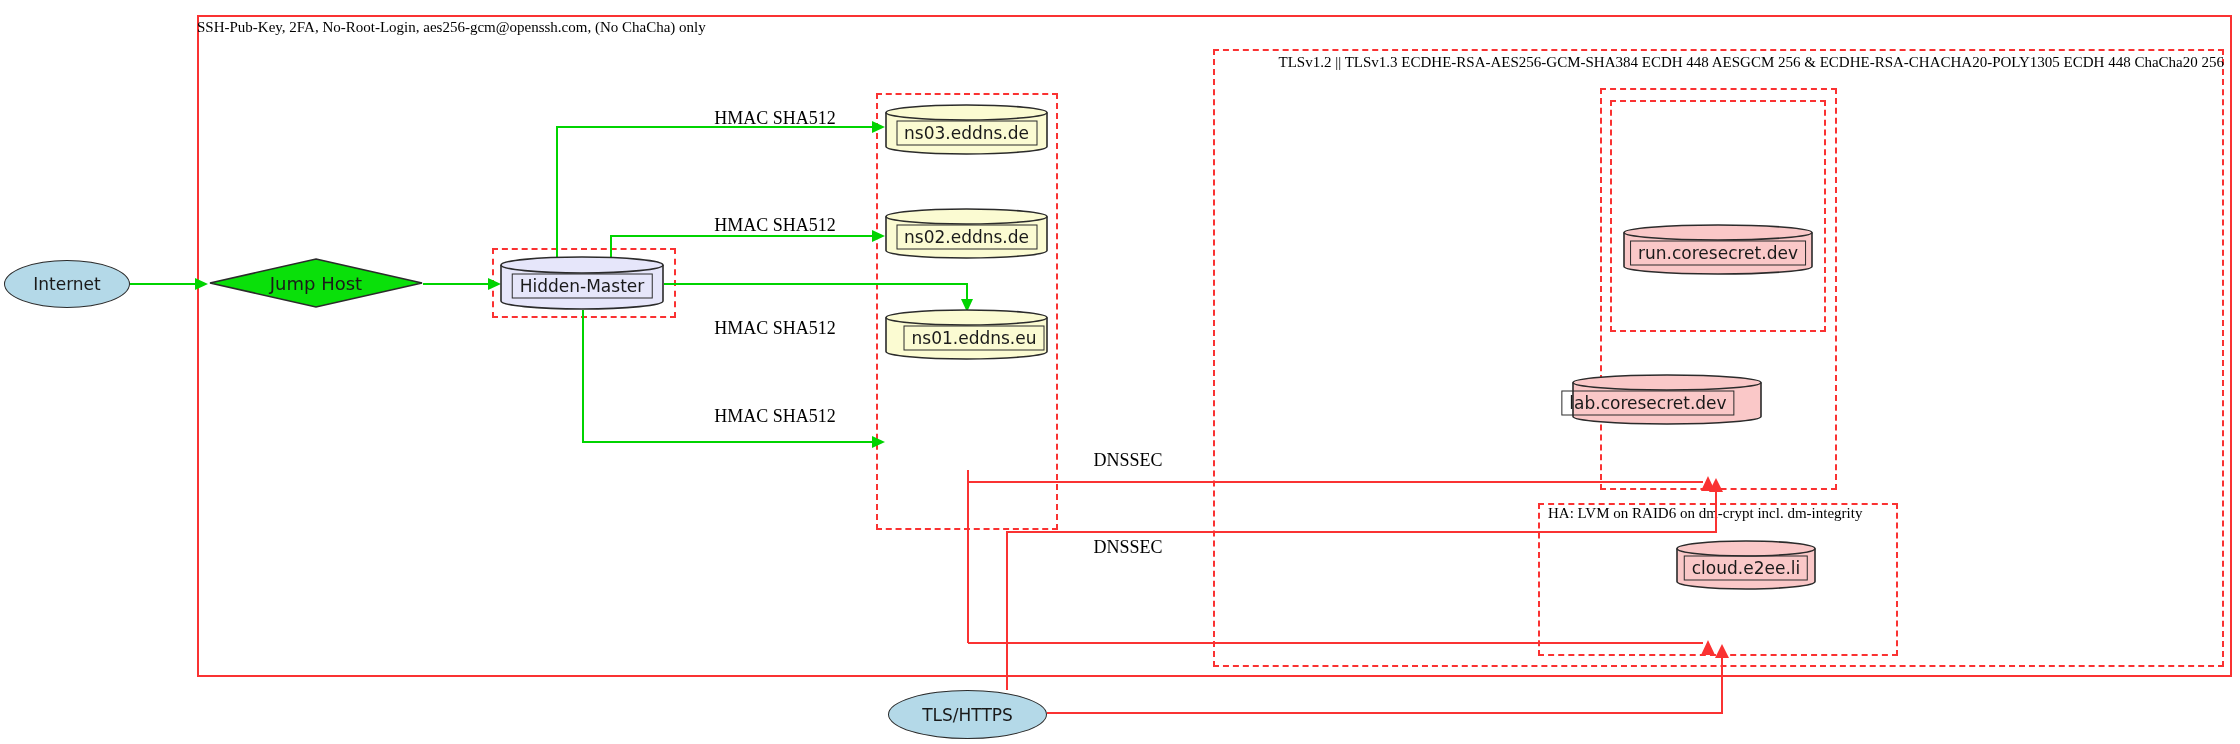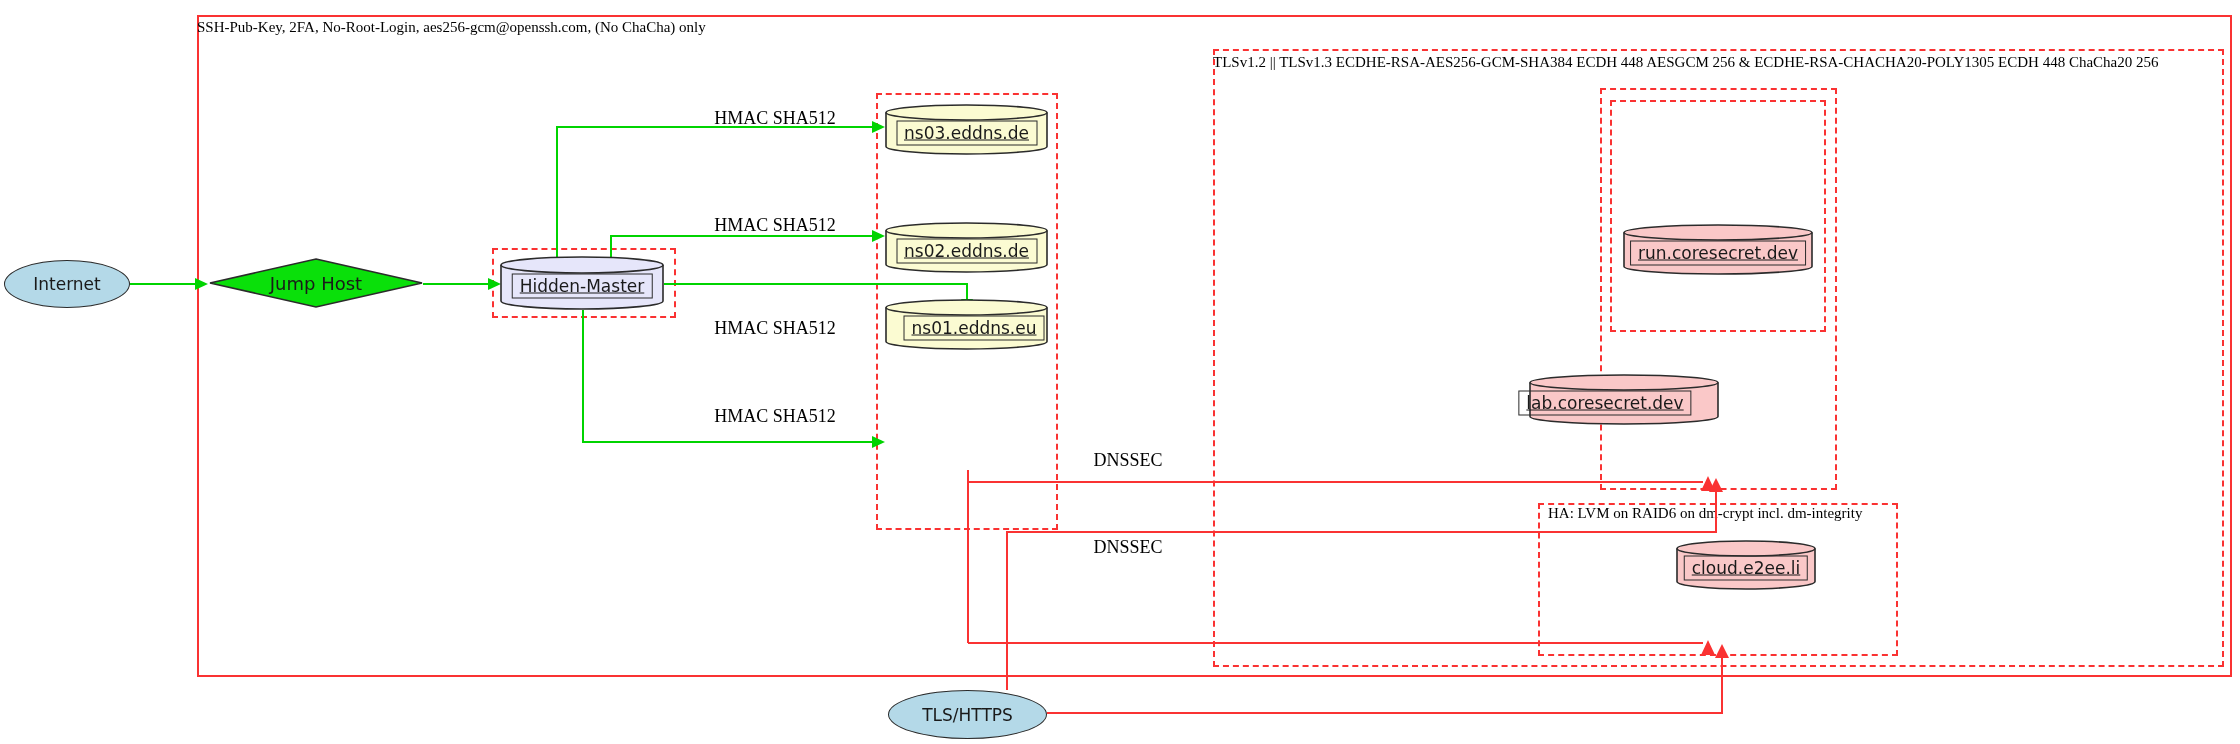--- a/index.html
+++ b/index.html
@@ -19,21 +19,21 @@
   #box-tls{left:1213px;top:49px;width:1011px;height:618px;}
   #box-hm{left:492px;top:248px;width:184px;height:70px;}
   #box-eddns{left:876px;top:93px;width:182px;height:437px;}
   #box-coresecret{left:1600px;top:88px;width:237px;height:402px;}
   #box-coresecret-inner{left:1610px;top:100px;width:216px;height:232px;}
   #box-ha{left:1538px;top:503px;width:360px;height:153px;}
 
   
   .clabel{position:absolute;font-family:"Liberation Serif","DejaVu Serif",serif;color:#000;white-space:nowrap;}
   #lbl-ssh{left:197px;top:19px;width:2096px;text-align:left;font-size:15px;}
-  #lbl-tls{left:1213px;top:54px;width:1011px;text-align:left;font-size:15px;}
+  #lbl-tls{left:1213px;top:54px;width:1011px;text-align:right;font-size:15px;}
   #lbl-ha{left:1548px;top:505px;font-size:15px;font-family:Liberation Serif, serif;}
 
   
   .elabel{position:absolute;font-family:"Liberation Serif","DejaVu Serif",serif;color:#000;
           font-size:18px;white-space:nowrap;text-align:center;}
   .hmac{left:700px;width:150px;}
   #lbl-hmac1{top:108px;} #lbl-hmac2{top:215px;} #lbl-hmac3{top:318px;} #lbl-hmac4{top:406px;}
   .dnssec{left:1078px;width:100px;}
   #lbl-dnssec1{top:450px;} #lbl-dnssec2{top:537px;}
 
@@ -53,29 +53,29 @@
   #n-tls{left:888px;top:690px;width:159px;height:49px;}
 
   #n-jump{left:209px;top:258px;width:214px;height:50px;}
   #n-jump .dlabel{position:absolute;left:0;top:0;width:100%;height:100%;
                   display:flex;align-items:center;justify-content:center;font-size:18px;}
 
   .cyl{position:absolute;}
   .cyl svg{position:absolute;left:0;top:0;}
   .cyl .nlabel{position:absolute;left:50%;top:56%;transform:translate(-50%,-50%);
                border:1px solid #2b2b2b;padding:1px 7px 2px 7px;font-size:17px;white-space:nowrap;
-               background:transparent;text-decoration:underline;}
+               background:transparent;}
   #n-hm{left:500px;top:256px;width:164px;height:54px;}
   #n-ns03{left:885px;top:104px;width:163px;height:51px;}
-  #n-ns02{left:885px;top:222px;width:163px;height:51px;}
-  #n-ns01{left:885px;top:299px;width:178px;height:51px;}
+  #n-ns02{left:885px;top:208px;width:163px;height:51px;}
+  #n-ns01{left:885px;top:309px;width:178px;height:51px;}
   #n-ns00{left:885px;top:416px;width:163px;height:51px;}
   #n-git{left:1623px;top:108px;width:190px;height:51px;}
   #n-run{left:1623px;top:212px;width:190px;height:51px;margin-top:12px;}
-  #n-lab{left:1529px;top:374px;width:152px;height:51px;}
+  #n-lab{left:1572px;top:374px;width:152px;height:51px;}
   #n-cloud{left:1648px;top:540px;width:140px;height:50px;margin-left:28px;}
 
   .cyl-lavender path, .cyl-lavender ellipse{fill:var(--lavender);stroke:#2b2b2b;stroke-width:1.6;}
   .cyl-yellow path, .cyl-yellow ellipse{fill:var(--lightyellow);stroke:#2b2b2b;stroke-width:1.6;}
   .cyl-pink path, .cyl-pink ellipse{fill:var(--pink);stroke:#2b2b2b;stroke-width:1.6;}
   .diamond{fill:var(--green-fill);stroke:#2b2b2b;stroke-width:1.6;}
 </style>
 </head>
 <body>
 

